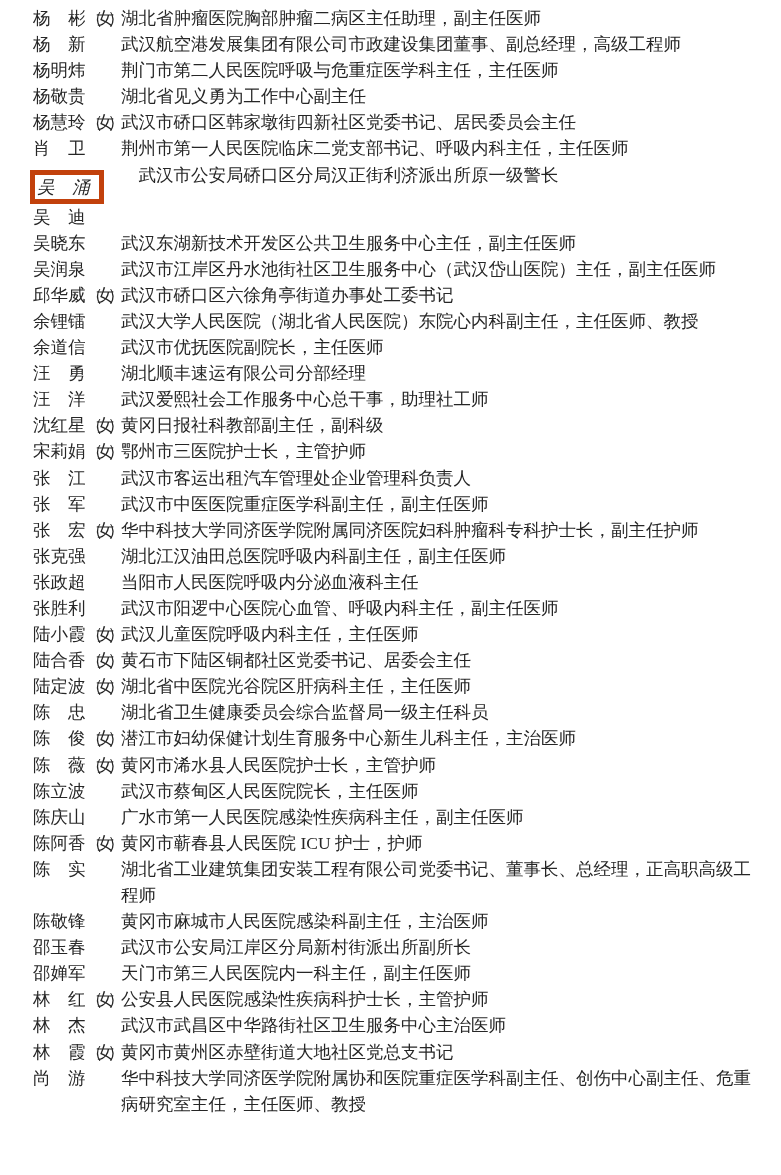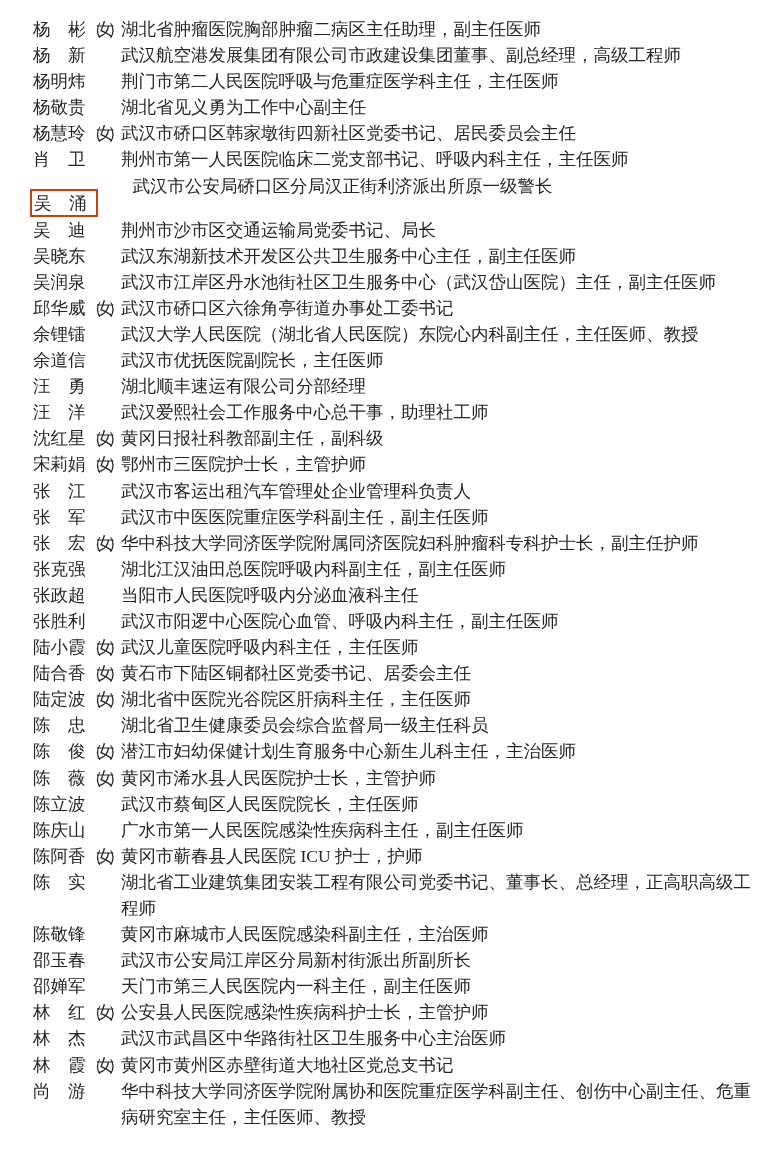--- a/index.html
+++ b/index.html
@@ -1,21 +1,21 @@
 <!DOCTYPE html>
 <html><head>
 <meta charset="utf-8">
 <style>
   html, body { margin: 0; padding: 0; background: #ffffff; }
   .page {
     position: relative;
     width: 781px;
     height: 1175px;
     box-sizing: border-box;
-    padding: 16px 26px 0 33px;
+    padding: 5px 26px 0 33px;
     background: #ffffff;
     color: #262626;
     font-family: "Liberation Serif", "DejaVu Serif", serif;
     font-size: 17.5px;
     overflow: hidden;
   }
   .row {
     display: flex;
     align-items: flex-start;
     line-height: 26.1px;
@@ -23,24 +23,25 @@
   .name-col {
     flex: 0 0 88px;
     display: flex;
     align-items: flex-start;
   }
   .name {
     white-space: pre;
     display: inline-block;
   }
   .name.boxed {
-    border: 2px solid #c2410c;
+    border: 5px solid #c2410c;
     padding: 0px 9px 0px 2px;
-    margin: 16px 0 0 -3px;
+    margin: 8px 0 0 -3px;
     line-height: 24px;
+    font-style: italic;
   }
   .female {
     display: inline-block;
     width: 35px;
     letter-spacing: -6.5px;
     white-space: nowrap;
     overflow: visible;
   }
   .desc {
     flex: 1;
@@ -107,21 +108,20 @@
       <span class="female"></span>
     </span>
     <span class="desc">武汉市公安局硚口区分局汉正街利济派出所原一级警长</span>
   </div>
 
   <div class="row">
     <span class="name-col">
       <span class="name">吴　迪</span>
       <span class="female"></span>
     </span>
-    <span class="desc">荆州市沙市区交通运输局党委书记、局长</span>
   </div>
 
   <div class="row">
     <span class="name-col">
       <span class="name">吴晓东</span>
       <span class="female"></span>
     </span>
     <span class="desc">武汉东湖新技术开发区公共卫生服务中心主任，副主任医师</span>
   </div>
 

